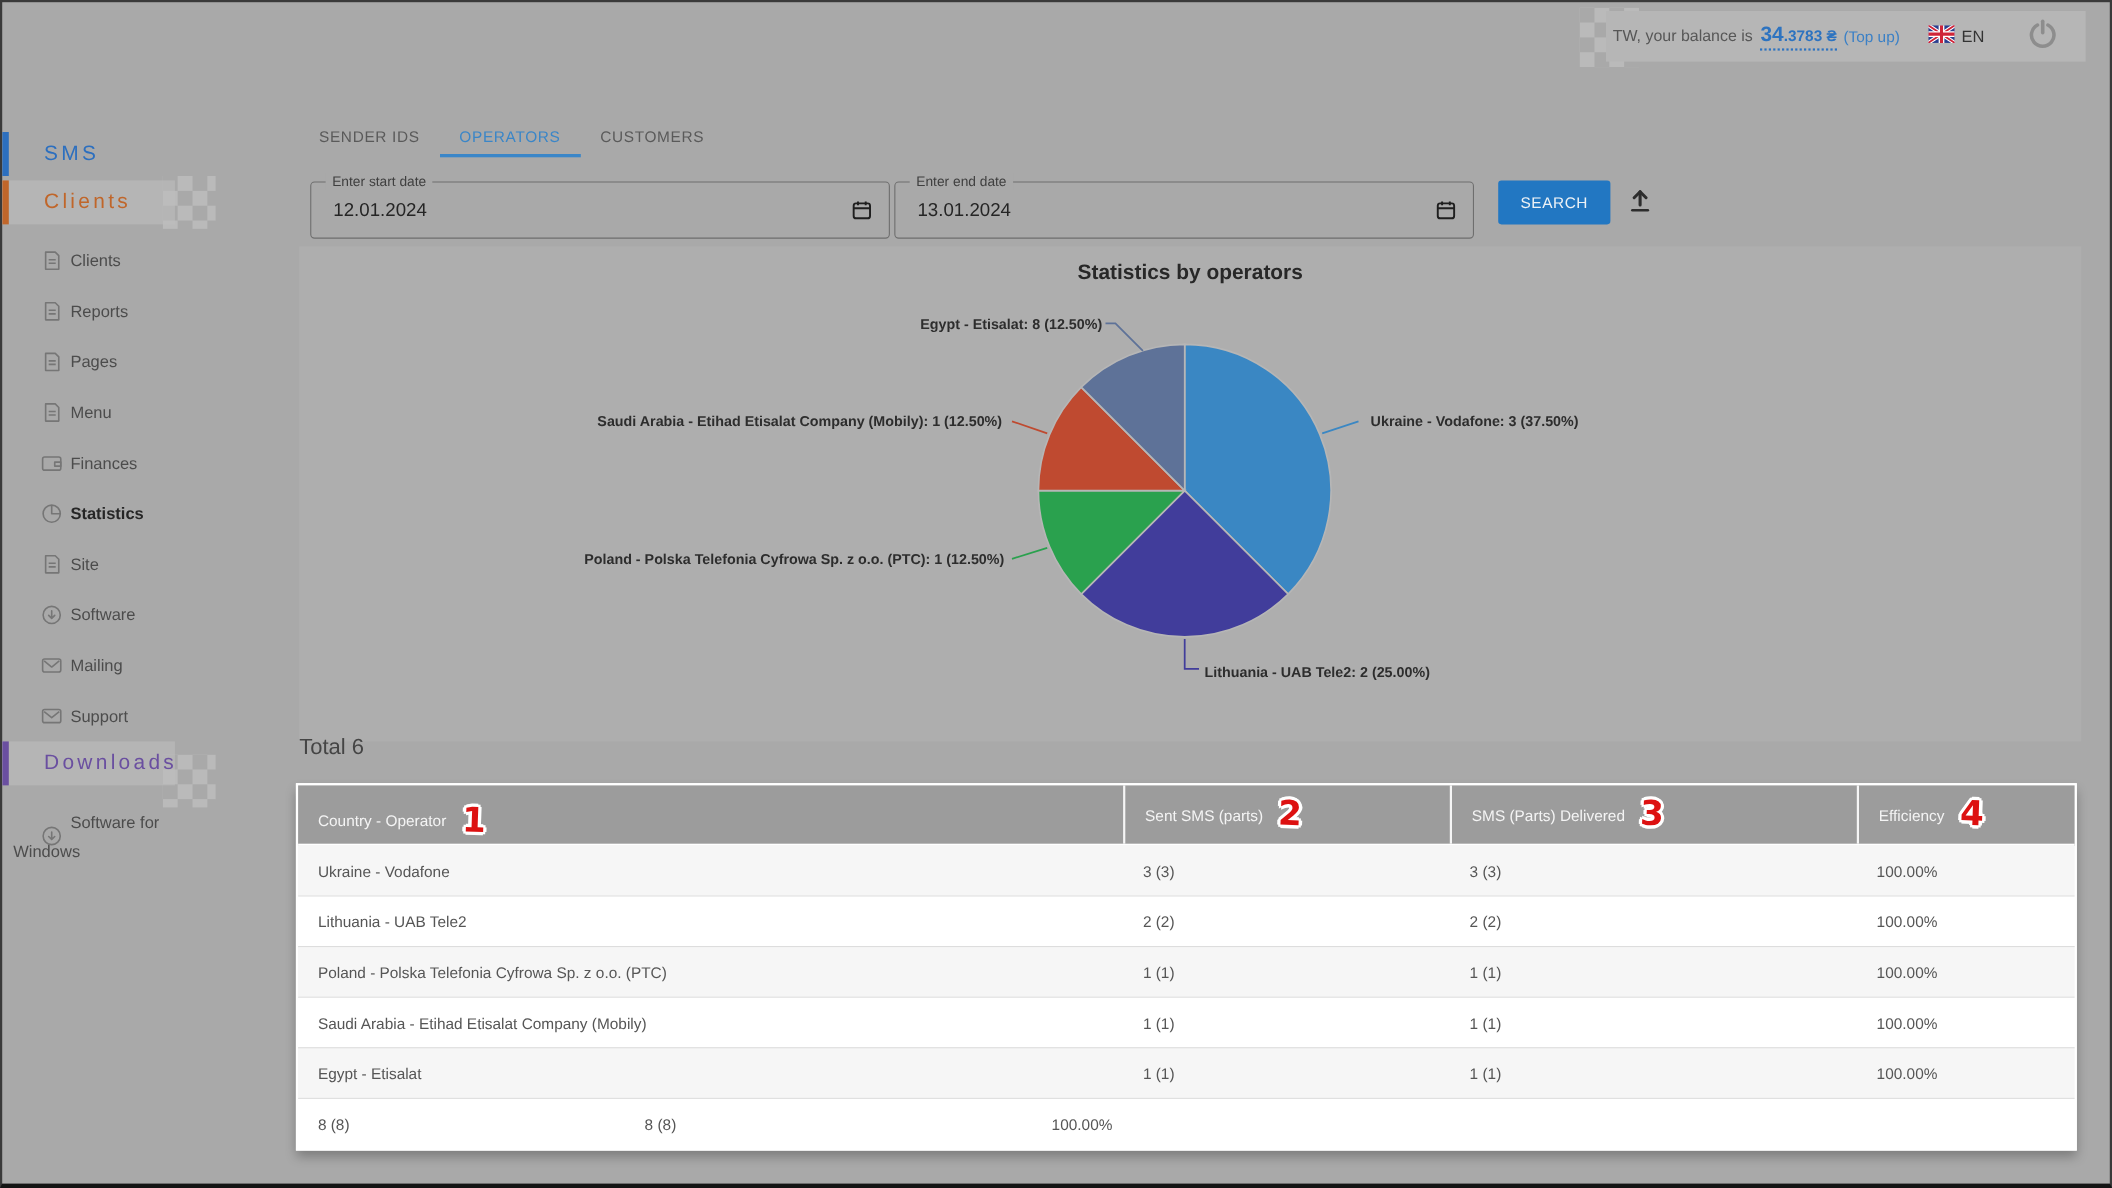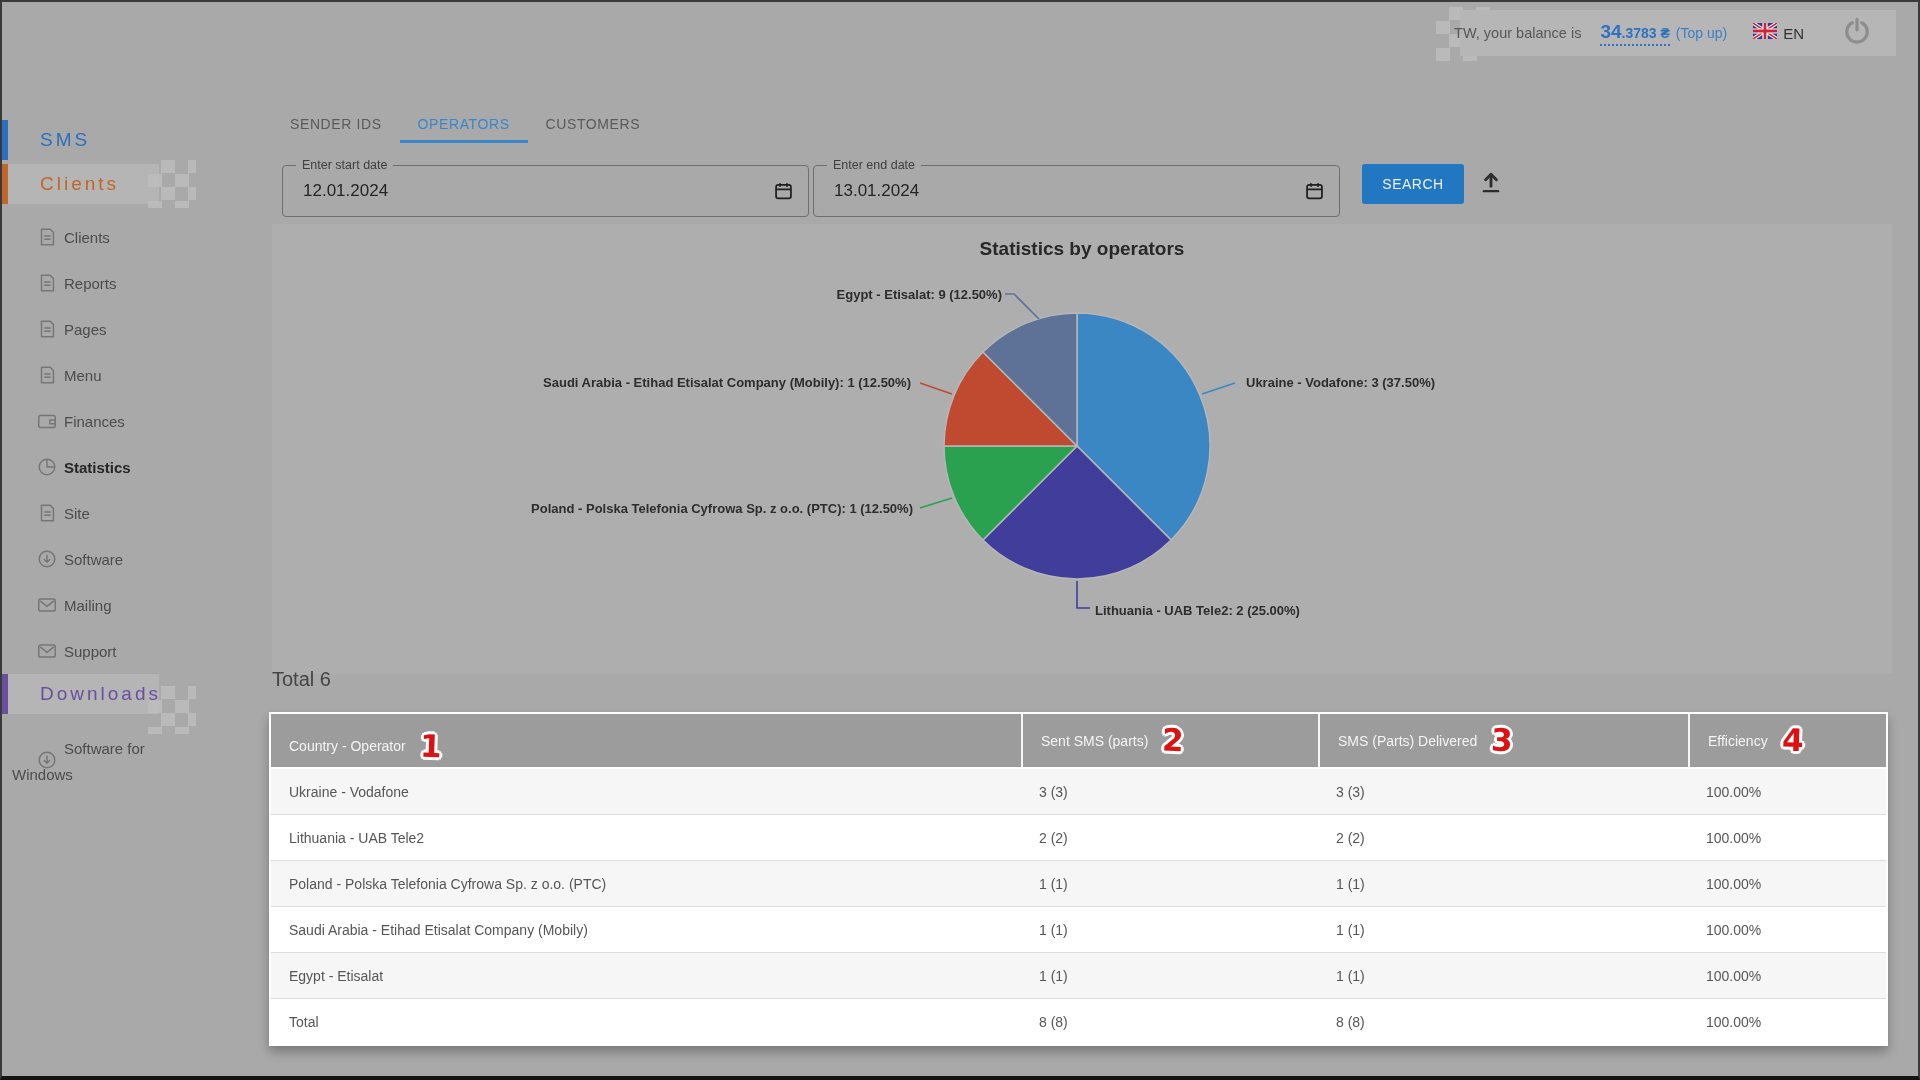--- a/index.html
+++ b/index.html
@@ -7,21 +7,21 @@
     border:2px solid #3a3a3a;border-bottom:4px solid #141414;box-sizing:border-box;
     font-family:"Liberation Sans",sans-serif;overflow:hidden;padding-left:28px;}
   
   .checker{position:absolute;width:54px;height:54px;pointer-events:none;
     background-image:conic-gradient(#bdbdbd 0 90deg,transparent 90deg 180deg,#bdbdbd 180deg 270deg,transparent 270deg 360deg);
     background-size:27px 27px;opacity:.85;}
   
   .balance-panel{position:absolute;left:1458px;top:8px;width:436px;height:46px;background:#b6b6b6;
     display:flex;align-items:center;justify-content:flex-end;padding-right:24px;box-sizing:border-box;}
   .balance-prefix{font-size:14.5px;color:#575757;margin-right:7px;white-space:nowrap;}
-  .balance-link{color:#2d73c0;border-bottom:2px dotted #2d73c0;padding-bottom:1px;cursor:pointer;white-space:nowrap;margin-left:12px;}
+  .balance-link{color:#2d73c0;border-bottom:2px dotted #2d73c0;padding-bottom:1px;cursor:pointer;white-space:nowrap;}
   .balance-int{font-size:19px;font-weight:bold;}
   .balance-frac{font-size:14px;font-weight:bold;}
   .topup{color:#3b80c6;font-size:14px;margin-left:6px;cursor:pointer;white-space:nowrap;}
   .lang{display:flex;align-items:center;margin-left:26px;cursor:pointer;}
   .lang-label{font-size:15px;color:#333;margin-left:6px;}
   .power-btn{margin-left:38px;cursor:pointer;display:flex;align-items:center;}
   
   .sidebar{position:absolute;left:0;top:0;width:250px;height:1080px;padding-top:118px;box-sizing:border-box;}
   .side-header{position:relative;height:40px;display:flex;align-items:center;margin-bottom:4px;cursor:pointer;}
   .side-header .strip{position:absolute;left:0;top:0;height:100%;width:157px;background:#b5b5b5;}
@@ -270,21 +270,21 @@
         <path d="M805,222 L672,222.00000000000003 A133,133 0 0 1 710.9547981021892,127.9547981021892 Z" fill="#bf4a30" stroke="#b6b6b6" stroke-width="1.5"></path>
         <polyline points="680,170 648,159" fill="none" stroke="#bf4a30" stroke-width="1.6"></polyline>
         <path d="M805,222 L710.9547981021892,127.9547981021892 A133,133 0 0 1 805,89 Z" fill="#5e7298" stroke="#b6b6b6" stroke-width="1.5"></path>
         <polyline points="733,70 742,70 767,95" fill="none" stroke="#5e7298" stroke-width="1.6"></polyline>
       </svg>
     <div id="pie-labels">
         <div class="pie-label" style="left: 974px; top: 150px;">Ukraine - Vodafone: 3 (37.50%)</div>
         <div class="pie-label" style="left: 823px; top: 378px;">Lithuania - UAB Tele2: 2 (25.00%)</div>
         <div class="pie-label" style="right: 979px; top: 276px;">Poland - Polska Telefonia Cyfrowa Sp. z o.o. (PTC): 1 (12.50%)</div>
         <div class="pie-label" style="right: 981px; top: 150px;">Saudi Arabia - Etihad Etisalat Company (Mobily): 1 (12.50%)</div>
-        <div class="pie-label" style="right: 890px; top: 62px;">Egypt - Etisalat: 9 (12.50%)</div>
+        <div class="pie-label" style="right: 890px; top: 62px;">Egypt - Etisalat: 8 (12.50%)</div>
       </div>
   </div>
 
   <div class="summary">Total 6</div>
   <div class="op-table">
     <div class="t-head" id="thead">
         <div class="t-hcell" style="width: 750px; margin-top: 11px;">
           <span>Country - Operator</span>
           <span class="annot">1</span>
         </div>
@@ -326,21 +326,20 @@
           <div class="t-cell" style="width: 370px;">1 (1)</div>
           <div class="t-cell" style="width: auto; flex: 1 1 0%;">100.00%</div>
         </div>
         <div class="t-row">
           <div class="t-cell" style="width: 750px;">Egypt - Etisalat</div>
           <div class="t-cell" style="width: 297px;">1 (1)</div>
           <div class="t-cell" style="width: 370px;">1 (1)</div>
           <div class="t-cell" style="width: auto; flex: 1 1 0%;">100.00%</div>
         </div>
         <div class="t-row">
-          <div class="t-cell" style="width: 750px;">Total</div>
           <div class="t-cell" style="width: 297px;">8 (8)</div>
           <div class="t-cell" style="width: 370px;">8 (8)</div>
           <div class="t-cell" style="width: auto; flex: 1 1 0%;">100.00%</div>
         </div>
       </div>
   </div>
 
 </div>
 
 </body></html>

